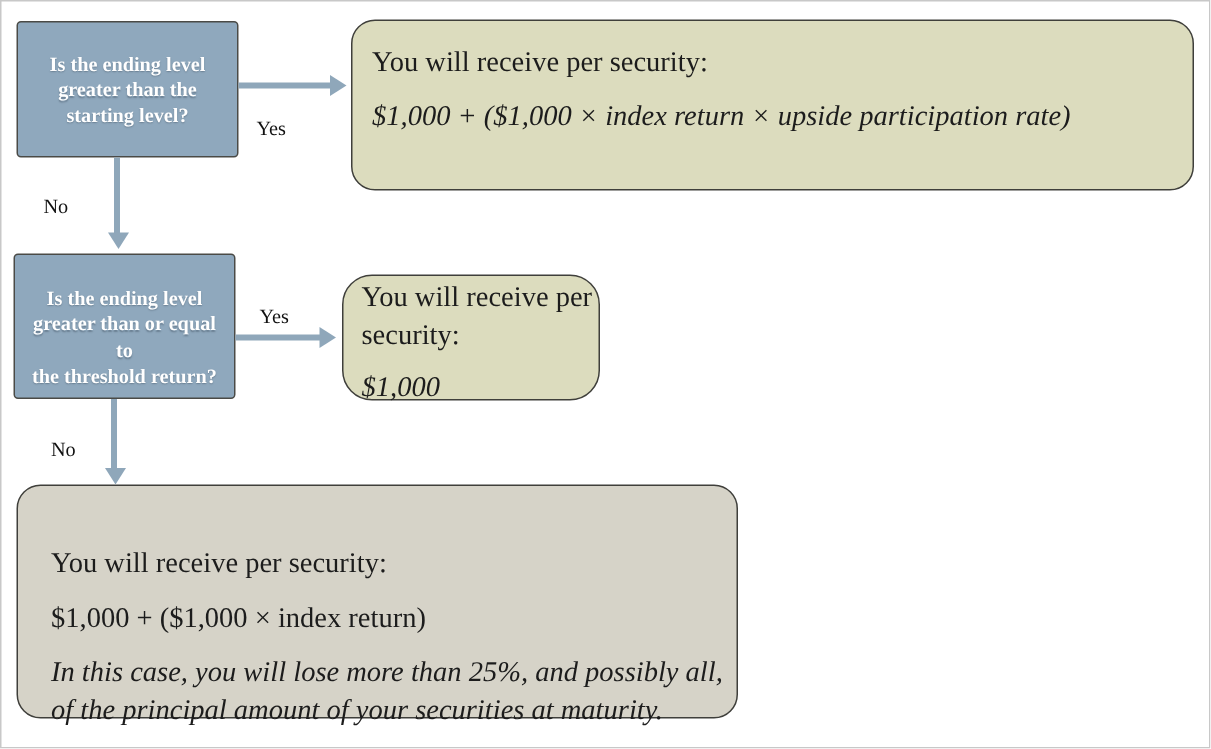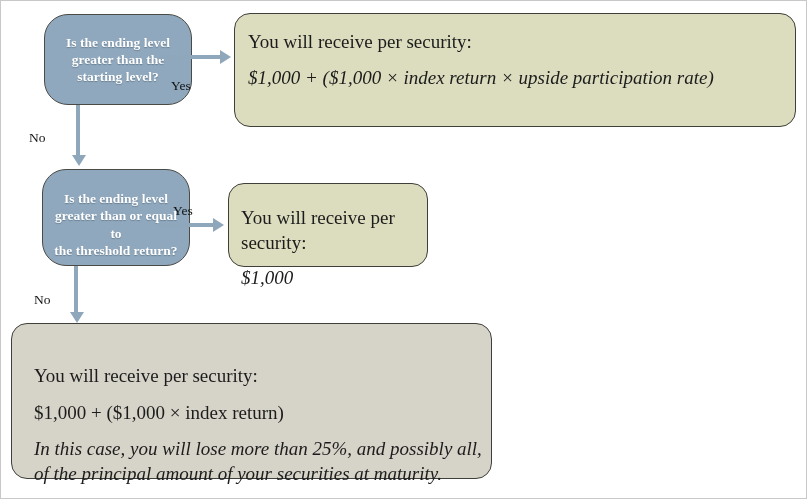--- a/index.html
+++ b/index.html
@@ -21,29 +21,28 @@
     box-sizing: border-box;
     overflow: hidden;
   }
 
   
   .decision {
     position: absolute;
     box-sizing: border-box;
     background: #8fa8bd;
     border: 1.4px solid #4a4a46;
-    border-radius: 24px;
+    border-radius: 3px;
     color: #ffffff;
     text-align: center;
     font-family: "Liberation Serif", "DejaVu Serif", serif;
     font-size: 13.5px;
     line-height: 1.28;
     font-weight: 700;
     text-shadow: 0 1px 1px rgba(40,55,70,0.35);
-    margin-left: 33px;
   }
   .decision .dtext {
     display: block;
     padding: 0 7px;
   }
 
   #decision-1 {
     left: 10px;
     top: 13px;
     width: 148px;
@@ -83,24 +82,25 @@
     left: 233px;
     top: 12px;
     width: 562px;
     height: 114px;
     background: #dcdcbe;
     padding: 16px 0 0 13px;
   }
   #outcome-2 {
     left: 227px;
     top: 182px;
-    width: 200px;
+    width: 172px;
     height: 84px;
     background: #dcdcbe;
-    padding: 22px 0 0 12px;
+    padding: 3px 0 0 12px;
+    border-radius: 20px;
   }
   #outcome-3 {
     left: 10px;
     top: 322px;
     width: 481px;
     height: 156px;
     background: #d6d3c8;
     padding: 40px 0 0 22px;
   }
   #outcome-3 p { margin-bottom: 12px; }

